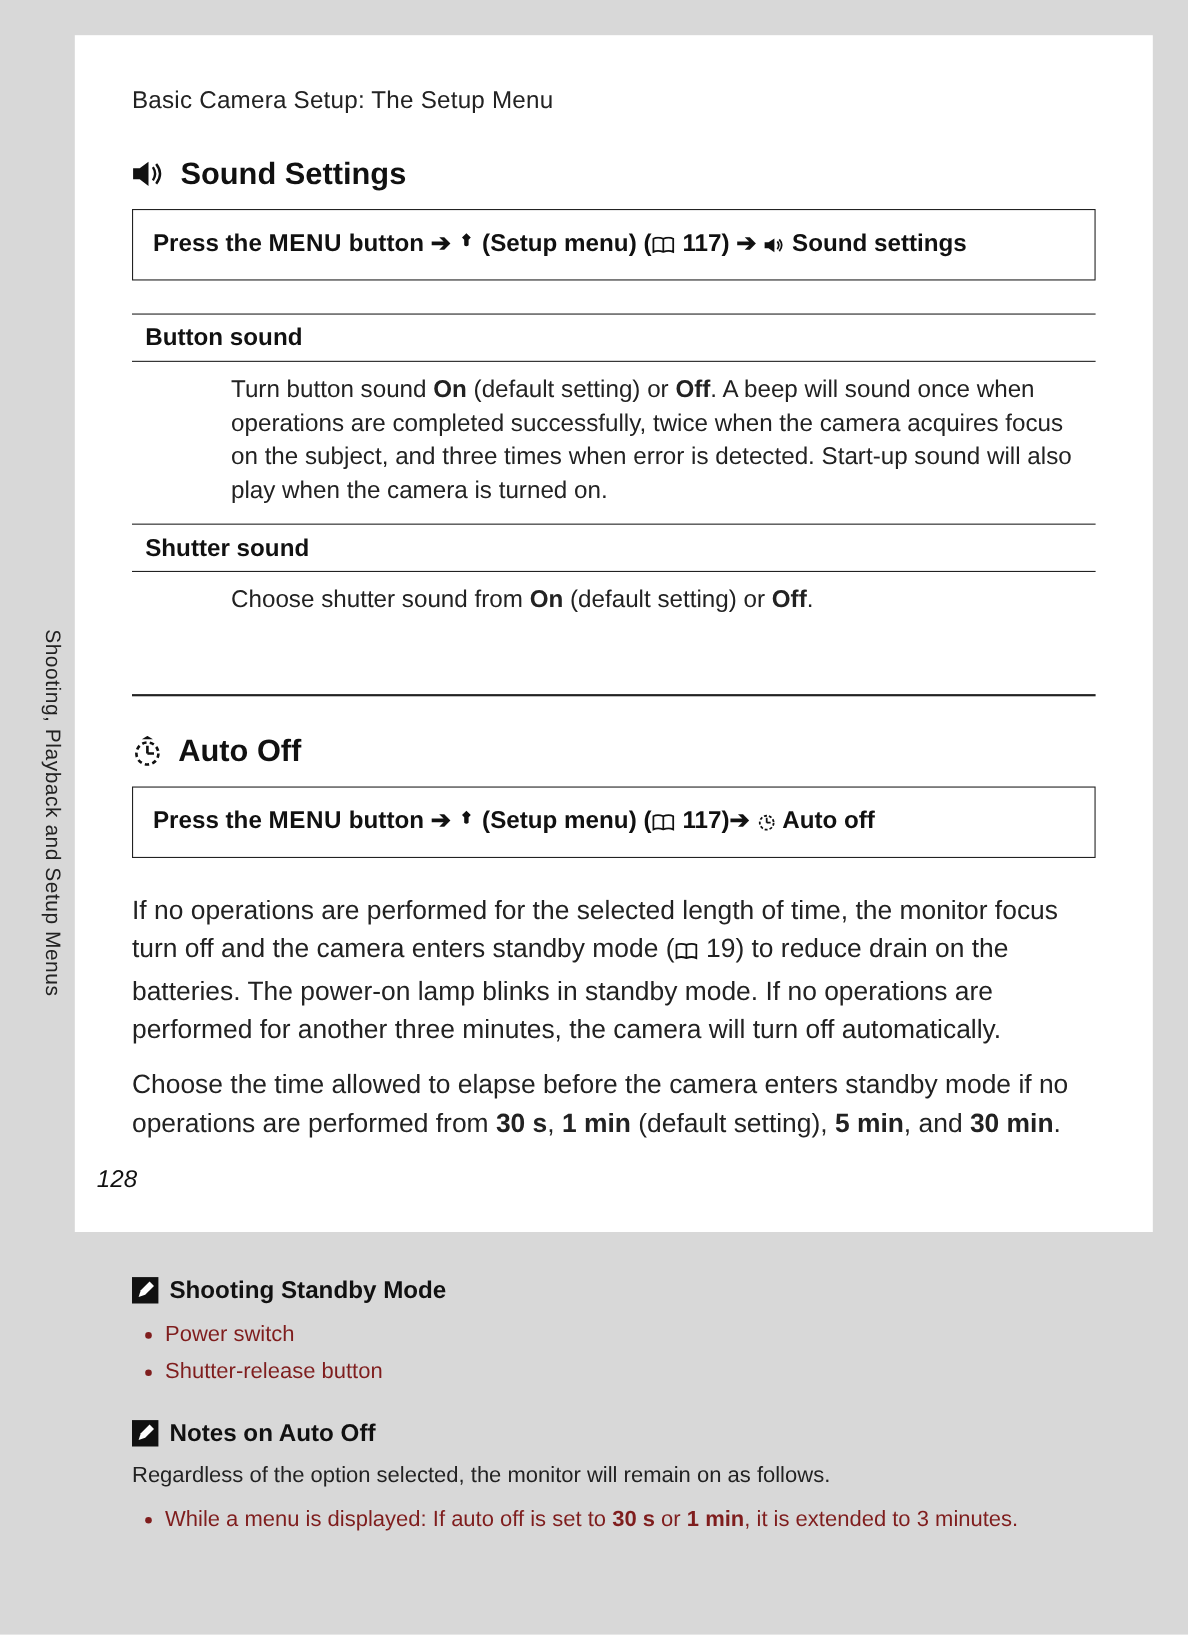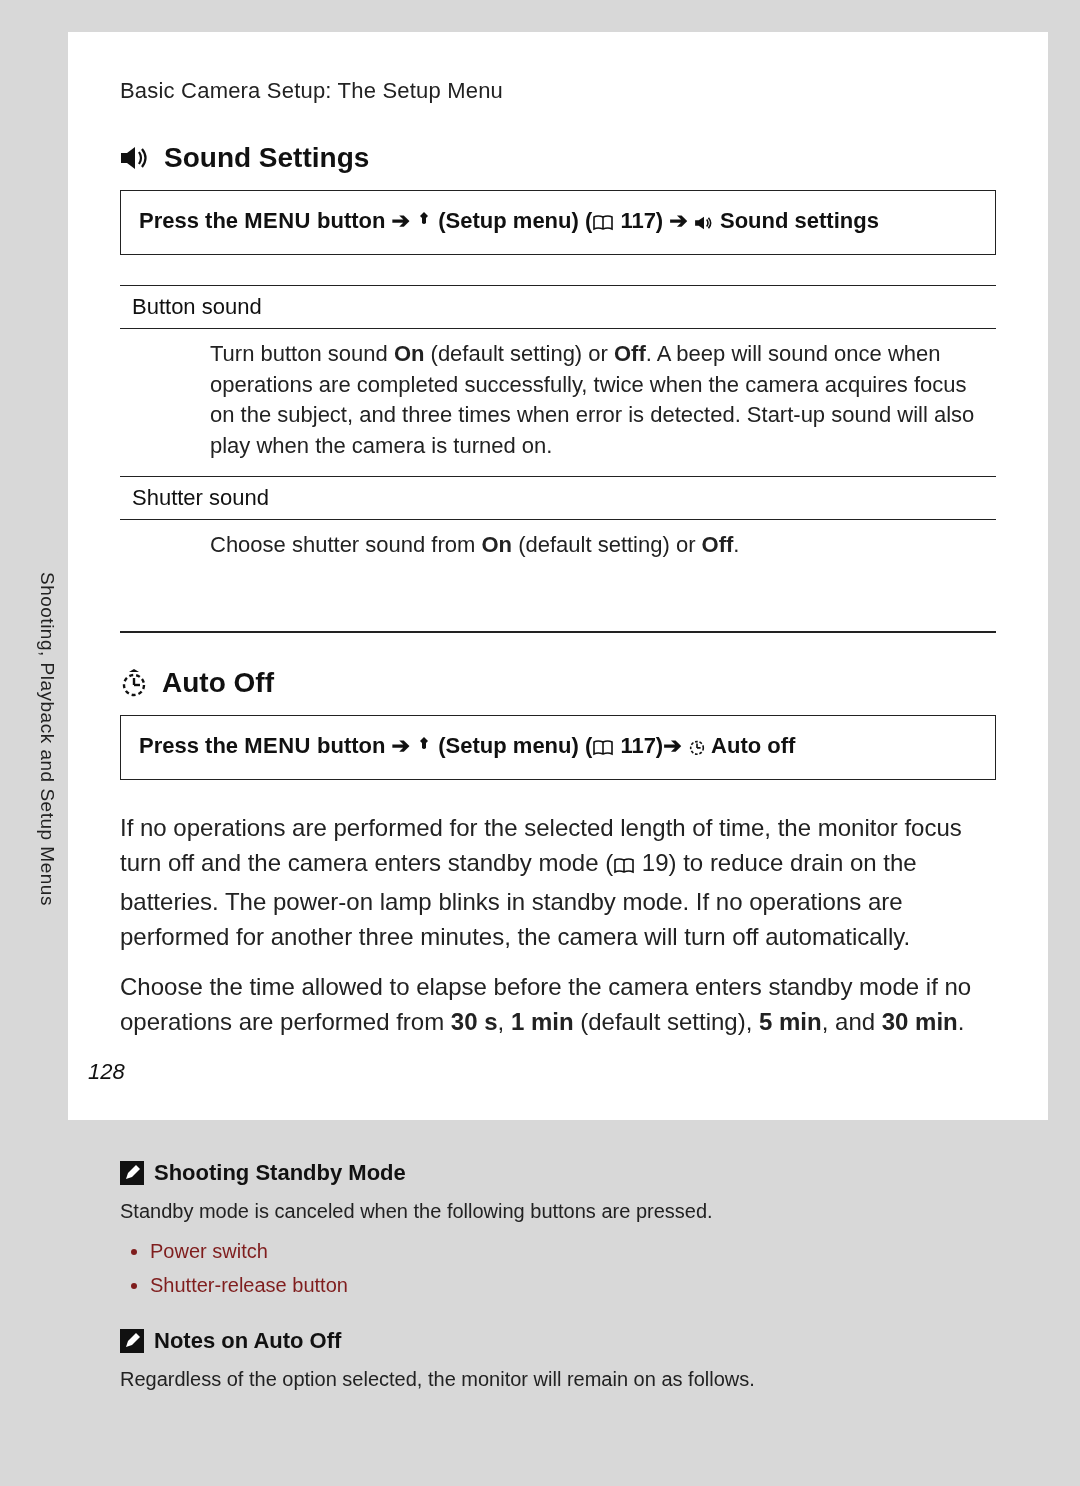--- a/index.html
+++ b/index.html
@@ -81,20 +81,21 @@
   }
   .opt-table-line {
     border-top: 1.5px solid #222;
     margin-top: 6px;
   }
   .opt-row-head {
     font-size: 22px;
     color: #111;
     padding: 8px 12px;
     border-bottom: 1.5px solid #222;
+    font-weight: bold;
   }
   .opt-row-body {
     font-size: 22px;
     color: #222;
     padding: 10px 12px 14px 90px;
     line-height: 1.4;
     border-bottom: 1.5px solid #222;
   }
   .opt-row-body:last-child { border-bottom: none; }
   .table-bottom { border-bottom: 1.5px solid #222; }
@@ -260,31 +261,36 @@
   <div class="notes-block">
 
     <div class="note-heading">
       <span class="note-icon">
         <svg width="18" height="18" viewBox="0 0 18 18">
             <path d="M3 15 L5 9 L13 1 L17 5 L9 13 Z" fill="#fff"></path>
           </svg>
       </span>
       <span>Shooting Standby Mode</span>
     </div>
-    <div class="note-body">Standby mode is canceled when the following buttons are pressed.</div>
     <ul class="note-list">
       <li>Power switch</li>
       <li>Shutter-release button</li>
     </ul>
 
     <div class="note-heading">
       <span class="note-icon">
         <svg width="18" height="18" viewBox="0 0 18 18">
             <path d="M3 15 L5 9 L13 1 L17 5 L9 13 Z" fill="#fff"></path>
           </svg>
       </span>
       <span>Notes on Auto Off</span>
     </div>
     <div class="note-body">Regardless of the option selected, the monitor will remain on as follows.</div>
+    <ul class="note-list">
+      <li>
+        <span>While a menu is displayed: If auto off is set to </span><span class="b">30 s</span><span> or </span><span class="b">1 min</span><span>, it is extended to 3 minutes.</span>
+      </li>
+
+    </ul>
   </div>
 
   <div class="page-number">128</div>
 </div>
 
 </body></html>

